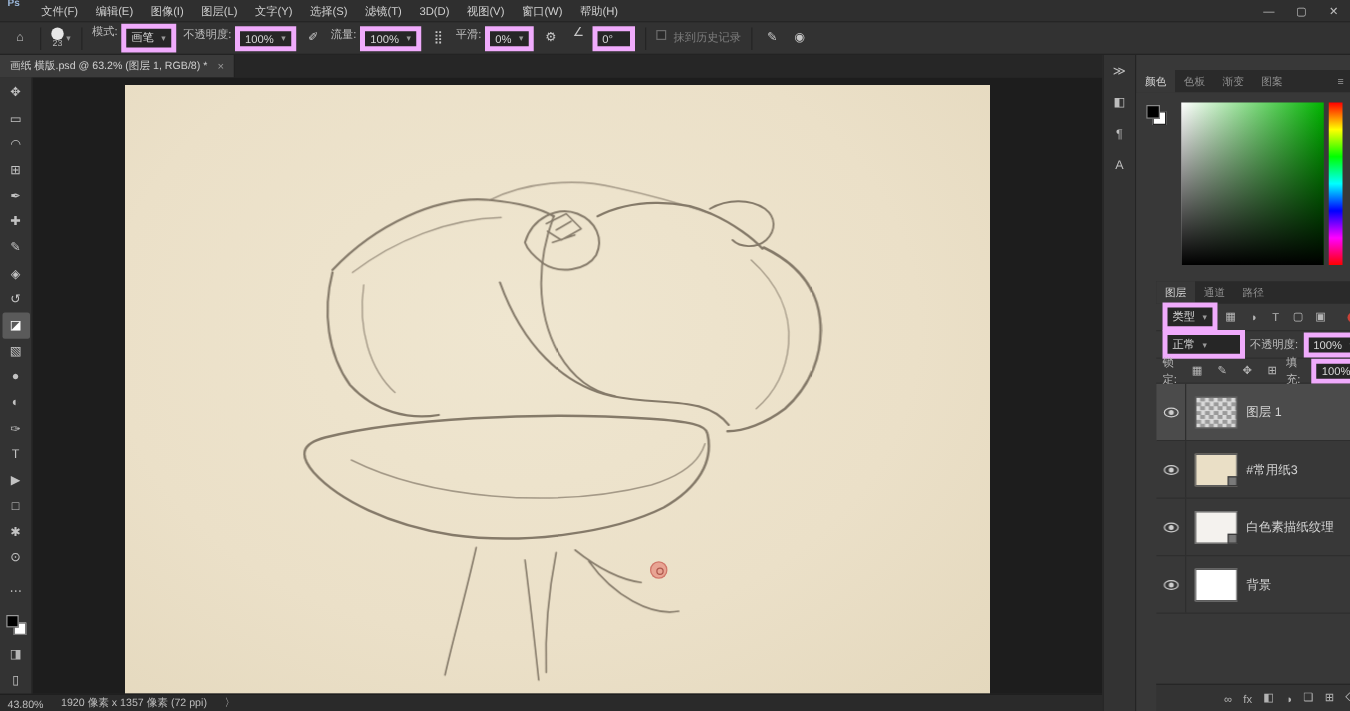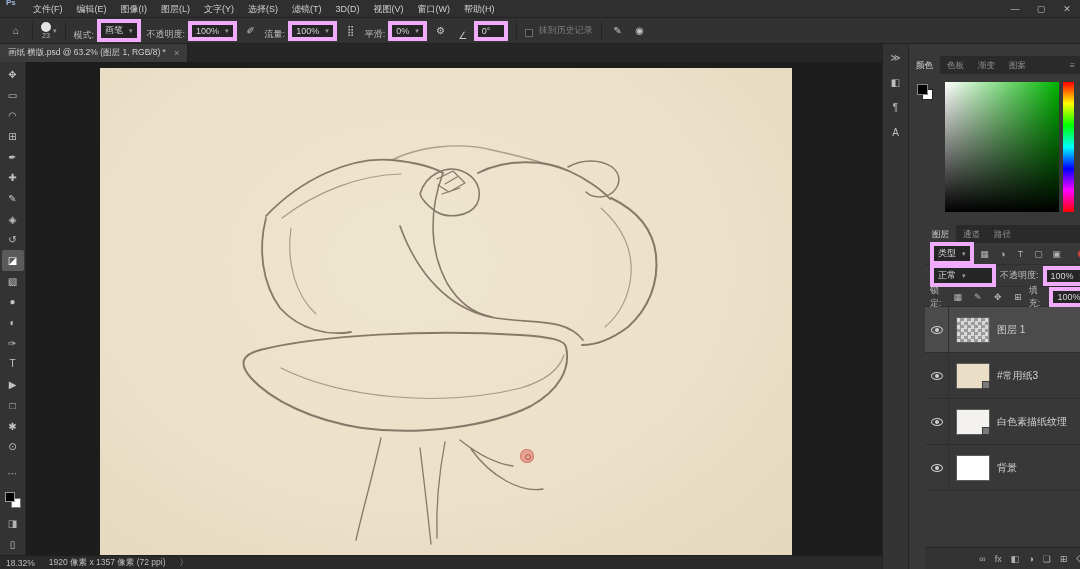--- a/index.html
+++ b/index.html
@@ -14,21 +14,21 @@
 .win-btn{width:26px;text-align:center;line-height:18px;color:#bbb;font-size:9px}
 
 
 .options-bar{position:absolute;left:0;top:18px;width:1080px;height:26px;background:#323232;border-bottom:1px solid #232323;display:flex;align-items:center;gap:6px;padding:0 8px;color:#c5c5c5}
 .opt-sep{width:1px;height:18px;background:#242424;margin:0 2px}
 .opt-icon{width:16px;text-align:center;font-size:10px;color:#c5c5c5}
 .tool-preset{display:flex;align-items:center;gap:2px}
 .preset-dot{width:10px;height:10px;border-radius:50%;background:#e6e6e6;display:inline-block}
 .preset-size{font-size:7px;color:#bbb}
 .chev{font-size:7px;color:#999}
-.opt-field{display:flex;align-items:flex-end;gap:3px}
+.opt-field{display:flex;align-items:flex-start;gap:3px}
 .opt-label{color:#bdbdbd}
 .dropbox{background:#262626;border:4px solid #f0abfc;padding:1px 4px;display:flex;align-items:center;gap:6px;min-width:34px;color:#d6d6d6}
 .dim{color:#7d7d7d}
 .checkbox{display:inline-block;width:8px;height:8px;border:1px solid #6a6a6a;background:#2a2a2a;margin-right:3px}
 
 
 .tab-bar{position:absolute;left:0;top:44px;width:882px;height:18px;background:#262626;display:flex;align-items:flex-end}
 .doc-tab{height:18px;background:#3b3b3b;border-right:1px solid #222;display:flex;align-items:center;gap:8px;padding:0 8px;color:#cfcfcf;font-size:8.5px}
 .tab-close{color:#9a9a9a;font-size:9px}
 
@@ -229,21 +229,21 @@
           <path stroke-width="2" d="M160,282 C220,267 330,261 420,267 C451,269 465,272 466,279 C471,301 459,322 431,338 C391,358 320,368 262,360 C211,352 171,332 151,310 C139,296 141,287 160,282"></path>
           <path stroke-width="1.2" opacity="0.7" d="M181,300 C241,330 341,340 421,320 C447,312 460,300 464,287"></path>
           <path stroke-width="1.3" d="M281,370 C272,410 262,445 256,472 M320,380 C324,412 328,448 331,476 M345,374 C338,410 336,440 337,470 M360,372 C380,388 398,396 413,398 M371,381 C391,409 421,425 443,421"></path>
         </g>
       </svg>
       <span class="brush-cursor"></span>
     </div>
   </div>
 
   <div class="status-bar">
-    <span>18.32%</span>
+    <span>43.80%</span>
     <span>1920 像素 x 1357 像素 (72 ppi)</span>
     <span>〉</span>
   </div>
 
   <div class="right">
     <div class="strip">
       <span>≫</span>
       <span>◧</span>
       <span>¶</span>
       <span>A</span>

